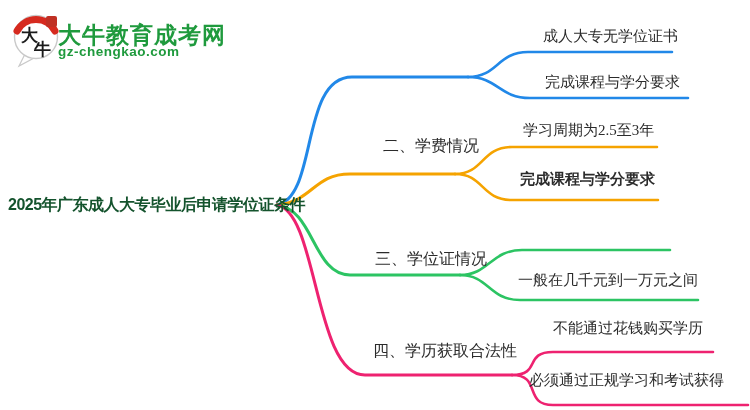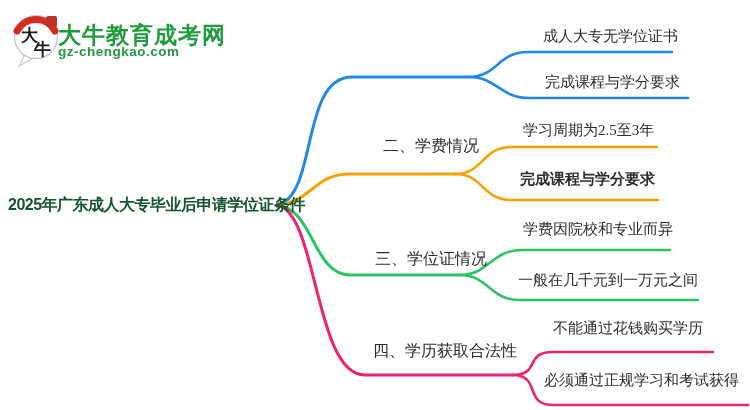--- a/index.html
+++ b/index.html
@@ -61,18 +61,17 @@
   <div class="abs root-label" style="left:8px;top:195px;">2025年广东成人大专毕业后申请学位证条件</div>
 
   <div class="abs branch-label" style="left:383px;top:136px;">二、学费情况</div>
   <div class="abs branch-label" style="left:375px;top:249px;">三、学位证情况</div>
   <div class="abs branch-label" style="left:373px;top:341px;">四、学历获取合法性</div>
 
   <div class="abs leaf-label" style="left:543px;top:27px;">成人大专无学位证书</div>
   <div class="abs leaf-label" style="left:545px;top:73px;">完成课程与学分要求</div>
   <div class="abs leaf-label" style="left:523px;top:121px;font-family:Liberation Serif, serif;">学习周期为2.5至3年</div>
   <div class="abs leaf-label" style="left:520px;top:170px;font-weight:bold;">完成课程与学分要求</div>
-  <div class="abs leaf-label" style="left:523px;top:220px;">学费因院校和专业而异</div>
   <div class="abs leaf-label" style="left:518px;top:271px;">一般在几千元到一万元之间</div>
   <div class="abs leaf-label" style="left:553px;top:319px;">不能通过花钱购买学历</div>
-  <div class="abs leaf-label" style="left:544px;top:371px;">必须通过正规学习和考试获得</div>
+  <div class="abs leaf-label" style="left:529px;top:371px;">必须通过正规学习和考试获得</div>
 
 </div>
 
 </body></html>

